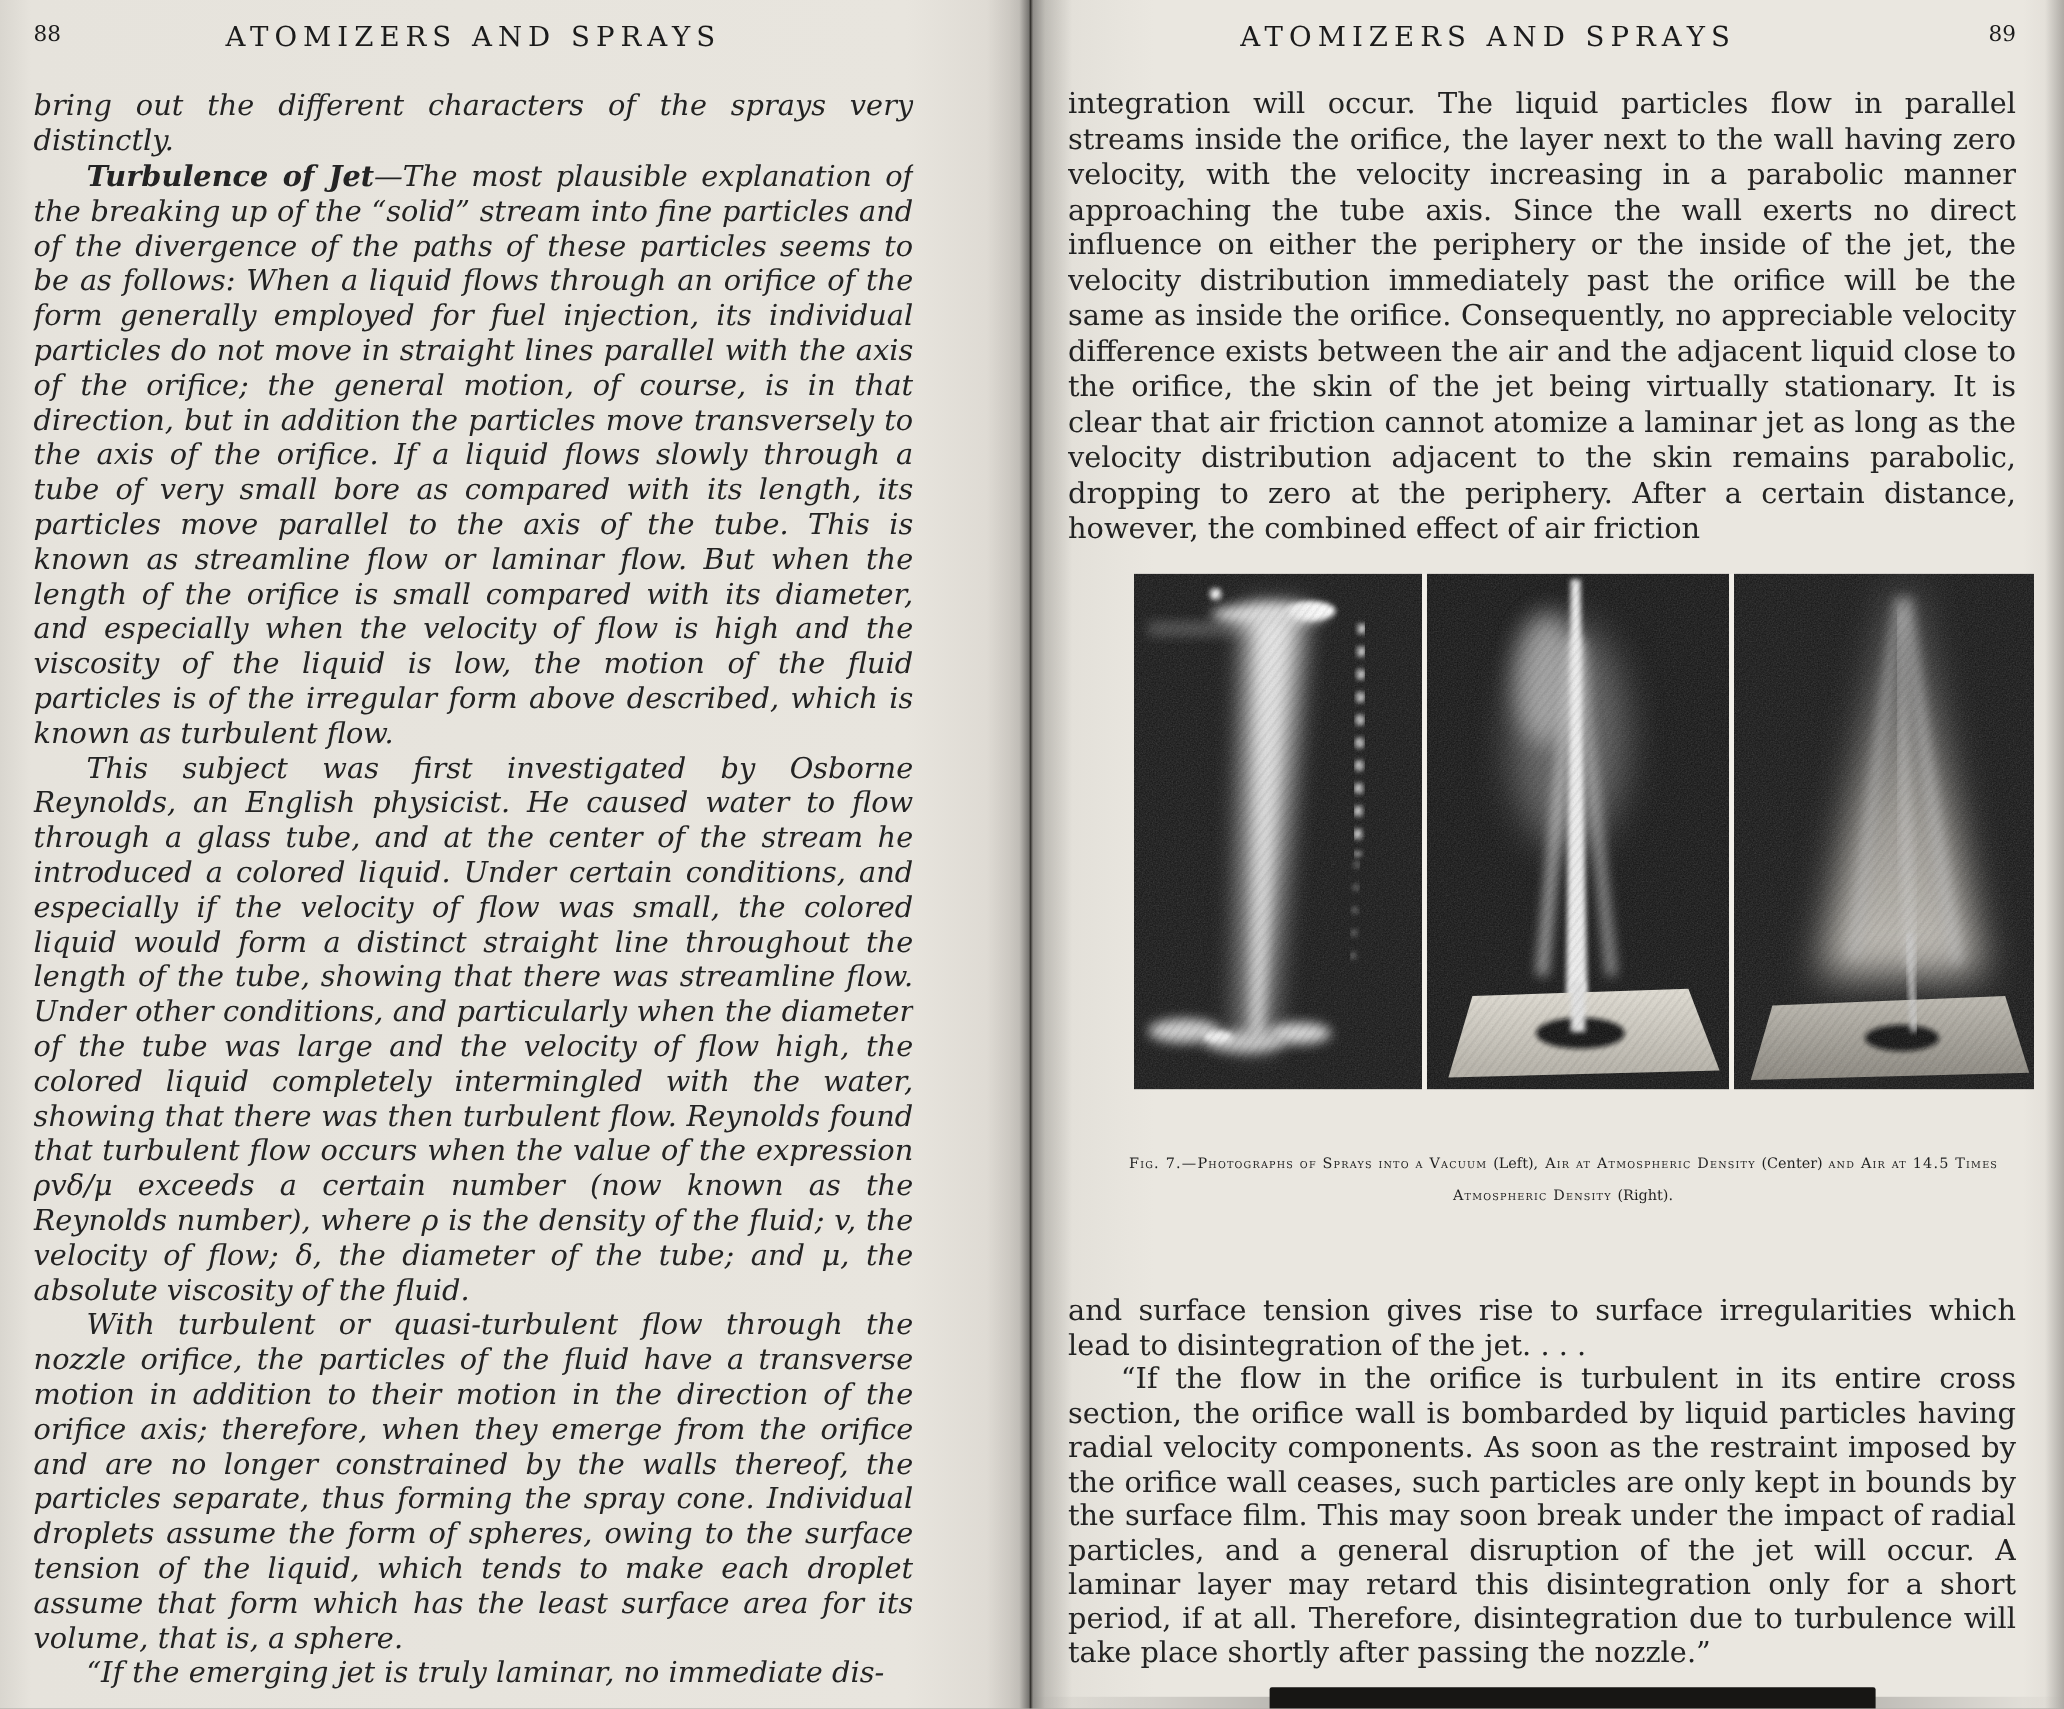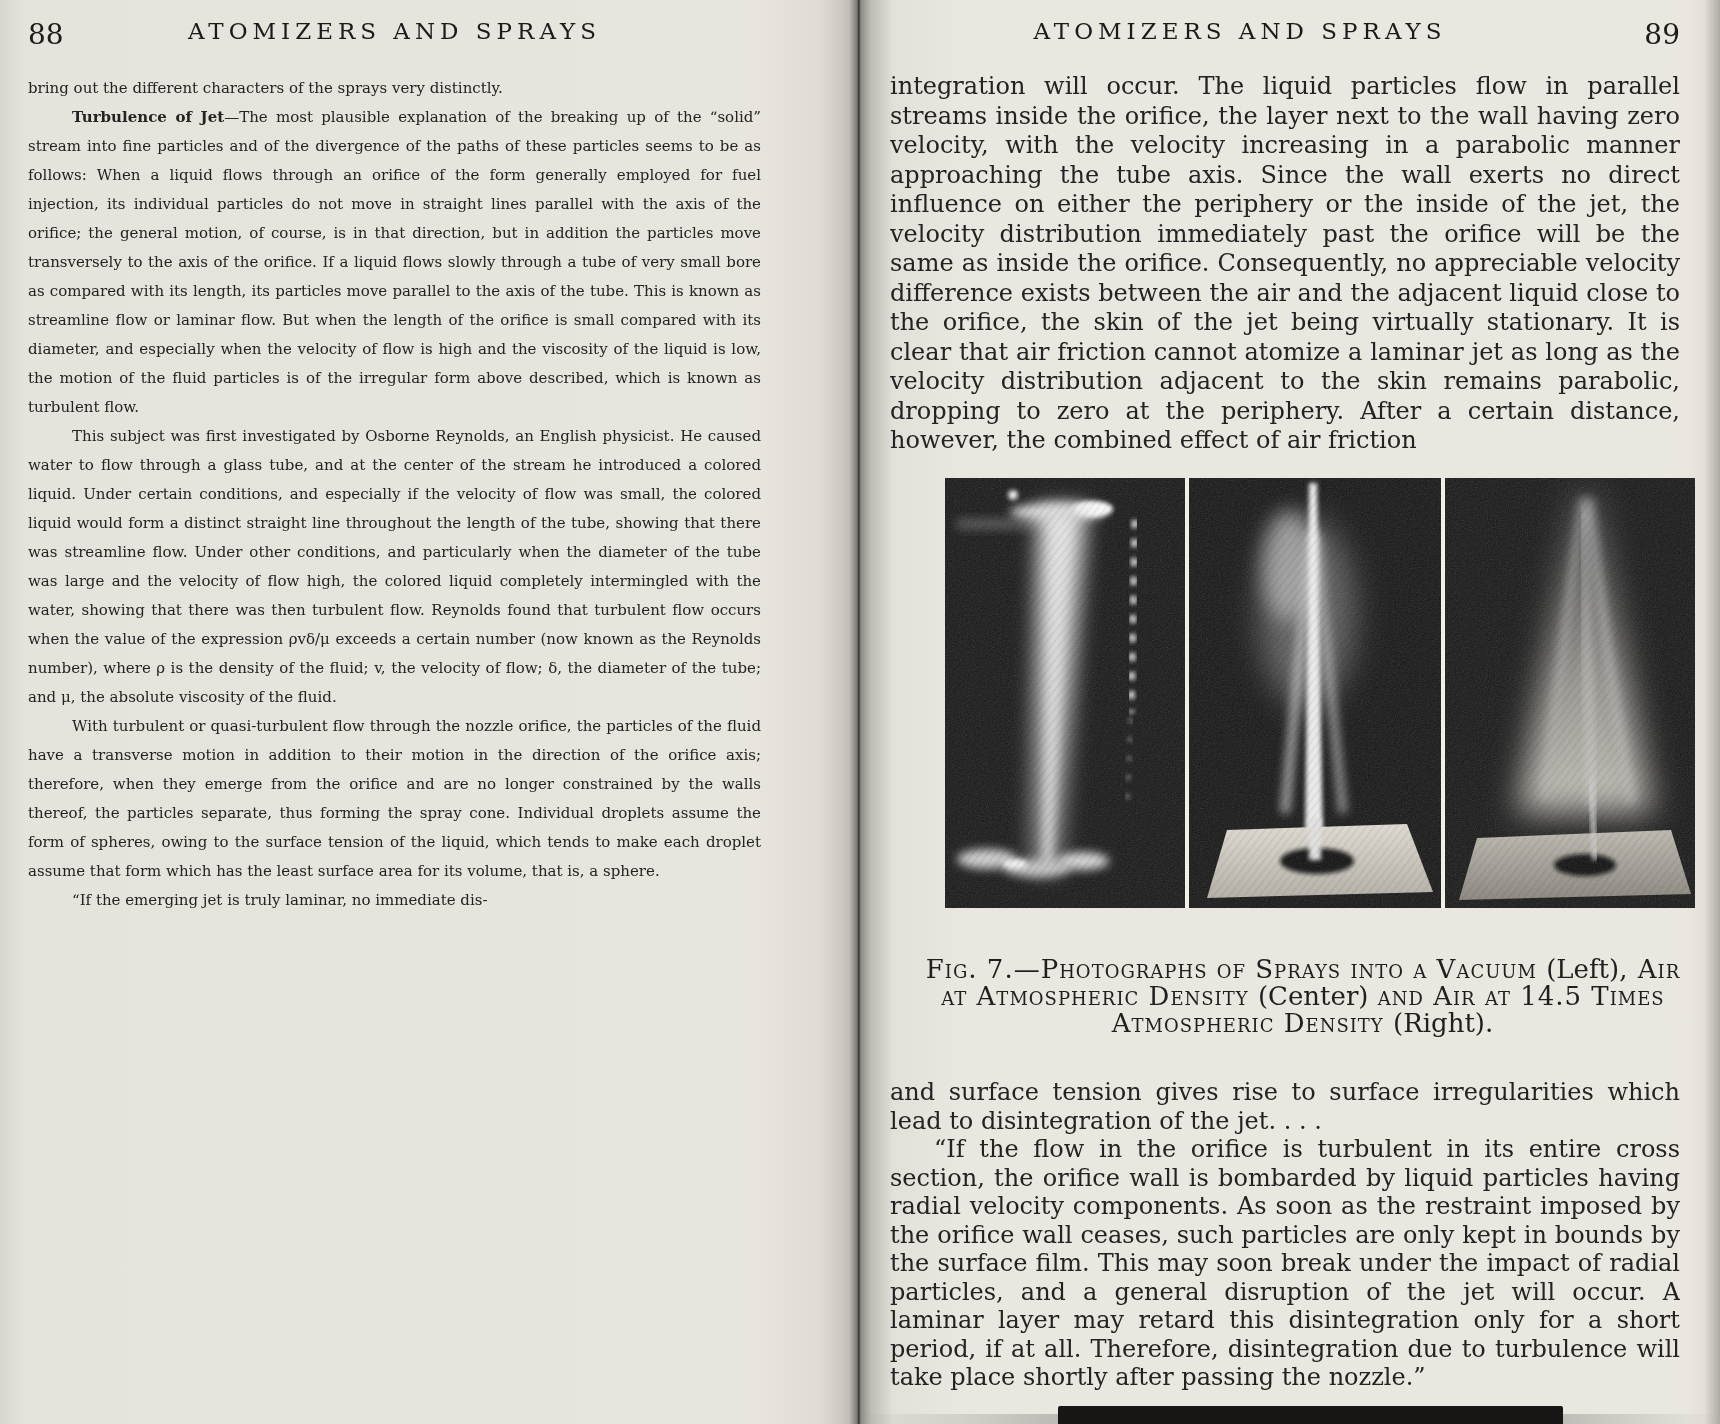--- a/index.html
+++ b/index.html
@@ -24,34 +24,34 @@
   .edge-right{
     position:absolute;top:0;right:0;width:16px;height:1424px;z-index:6;pointer-events:none;
     background:linear-gradient(to right,rgba(0,0,0,0),rgba(0,0,0,0.22));
   }
   .running-head{
     position:absolute;top:18px;font-size:23px;letter-spacing:5px;color:#1b1b1b;
     text-align:center;white-space:nowrap;
   }
   .page.left .running-head{left:28px;width:733px;}
   .page.right .running-head{left:12px;width:740px;}
-  .pnum{position:absolute;top:18px;font-size:28px;color:#1b1b1b;}
+  .pnum{position:absolute;top:18px;font-size:18px;color:#1b1b1b;}
   .pnum.l{left:28px;}
   .pnum.r{left:32px;width:790px;text-align:right;}
   .body-text{position:absolute;text-align:justify;overflow:hidden;}
   .body-text p{margin:0;}
   .body-text p.indent{text-indent:44px;}
   .body-text b{font-weight:bold;}
-  #left-body{left:28px;top:74px;width:733px;height:1340px;font-size:15px;line-height:29px;}
+  #left-body{left:28px;top:74px;width:733px;height:1340px;font-size:24px;line-height:29px;font-style:italic;}
   #right-body-top{left:32px;top:72px;width:790px;height:398px;font-size:24px;line-height:29.5px;}
   #right-body-bottom{left:32px;top:1078px;width:790px;height:346px;font-size:24px;line-height:28.5px;}
   .figure-wrap{position:absolute;left:87px;top:478px;width:750px;height:430px;}
   .caption{
     position:absolute;left:60px;top:956px;width:770px;
-    font-size:26px;line-height:27px;text-align:center;color:#1f1f1f;
+    font-size:12px;line-height:27px;text-align:center;color:#1f1f1f;
   }
   .caption .sc{font-variant:small-caps;letter-spacing:1px;}
   .scan-shadow-bottom{
     position:absolute;left:200px;top:1406px;width:505px;height:18px;
     background:#171614;border-radius:2px 2px 0 0;
   }
   .scan-shadow-bottom2{
     position:absolute;left:0px;top:1414px;width:862px;height:10px;
     background:linear-gradient(to right,rgba(0,0,0,0) 0%,rgba(0,0,0,0.25) 30%,rgba(0,0,0,0.25) 75%,rgba(0,0,0,0) 100%);
   }

